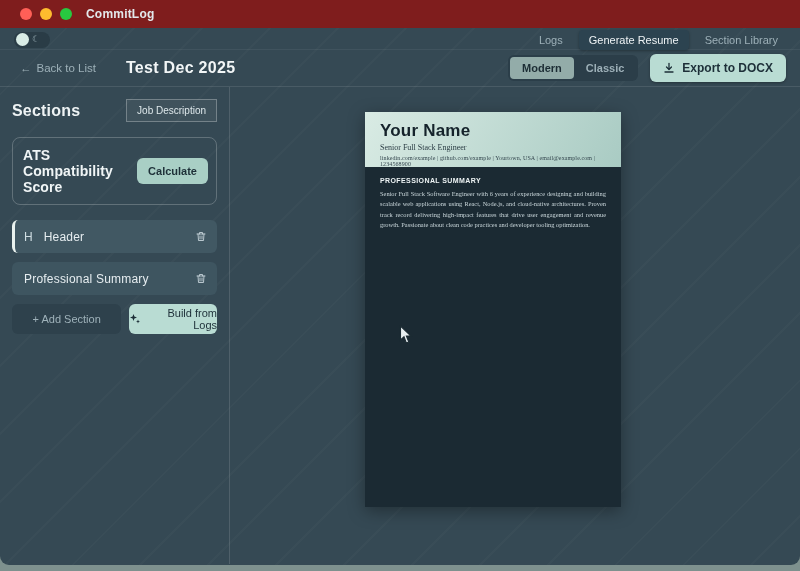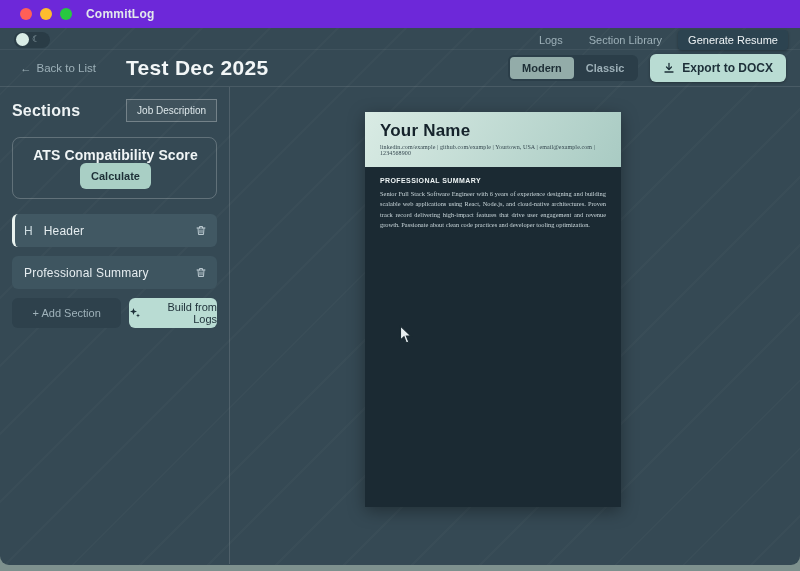--- a/index.html
+++ b/index.html
@@ -1,59 +1,59 @@
 <!DOCTYPE html>
 <html><head>
 <meta charset="utf-8">
 <style>
   * { margin:0; padding:0; box-sizing:border-box; }
   html,body { width:800px; height:571px; overflow:hidden; }
   body { background:#7e918e; font-family:"Liberation Sans", sans-serif; -webkit-font-smoothing:antialiased; }
 
   
-  .titlebar { height:28px; background:#6d28d9; display:flex; align-items:center; padding:0 12px; }
+  .titlebar { height:28px; background:#7f1d1d; display:flex; align-items:center; padding:0 12px; }
   .traffic { display:flex; gap:8px; margin-left:8px; }
   .light { width:12px; height:12px; border-radius:50%; }
   .light.red { background:#ff5f57; } .light.yellow { background:#febc2e; } .light.green { background:#28c840; }
   .win-title { color:#e3e9ec; font-size:12px; font-weight:bold; margin-left:14px; letter-spacing:.2px; }
 
   .window-body { height:537px; background:#354954; border-radius:0 0 9px 9px; overflow:hidden; position:relative;
     background-image:repeating-linear-gradient(135deg, transparent 0 46px, rgba(255,255,255,0.018) 46px 48px); }
 
   
   .navrow { height:22px; display:flex; align-items:center; padding:2px 12px 0 14px; border-bottom:1px solid rgba(255,255,255,0.06); }
   .theme-toggle { width:36px; height:16px; border-radius:9px; background:#2a3c46; display:flex; align-items:center; padding:0 2px; cursor:pointer; }
   .toggle-knob { width:13px; height:13px; border-radius:50%; background:#d9ece6; }
   .toggle-moon { font-size:9px; color:#9fb3ba; margin-left:3px; line-height:1; }
   .nav-items { margin-left:auto; display:flex; align-items:center; gap:6px; }
   .nav-item { font-size:11px; color:#9db0b8; padding:4px 10px; border-radius:4px; cursor:pointer; }
   .nav-item.active { background:#2c4350; color:#eef3f5; box-shadow:0 1px 3px rgba(0,0,0,.3); }
 
   
   .headerrow { height:37px; display:flex; align-items:center; padding:0 14px 0 20px; border-bottom:1px solid rgba(255,255,255,0.10); }
   .back-link { color:#9db0b8; font-size:11.5px; cursor:pointer; display:flex; gap:5px; align-items:center; }
-  .doc-title { color:#f2f6f7; font-size:21px; font-weight:bold; margin-left:30px; letter-spacing:.3px; }
+  .doc-title { color:#f2f6f7; font-size:16px; font-weight:bold; margin-left:30px; letter-spacing:.3px; }
   .header-right { margin-left:auto; display:flex; align-items:center; gap:12px; }
   .segmented { background:#2b3e49; border-radius:6px; padding:2px; display:flex; }
   .seg-btn { font-size:11px; padding:5px 12px; border-radius:4px; color:#9db0b8; cursor:pointer; font-weight:bold; }
   .seg-btn.active { background:#93aca9; color:#1d2d35; }
   .export-btn { background:#b9dcd3; color:#1d2f38; font-size:12px; font-weight:bold; border-radius:6px;
     padding:7px 13px; display:flex; align-items:center; gap:7px; cursor:pointer; box-shadow:0 1px 3px rgba(0,0,0,.3); }
 
   
   .content { display:flex; height:477px; }
   .sidebar { width:230px; border-right:1px solid rgba(255,255,255,0.13); padding:12px 12px 0 12px; }
   .sb-toprow { display:flex; align-items:center; justify-content:space-between; }
   .sb-title { color:#eef3f4; font-size:16px; font-weight:bold; letter-spacing:.2px; }
   .jobdesc-btn { border:1px solid rgba(255,255,255,0.28); background:rgba(255,255,255,0.05); color:#dde7ea;
     font-size:10px; padding:5px 10px; border-radius:0; cursor:pointer; }
   .sb-hint { color:#90a4ab; font-size:10.5px; margin-top:7px; }
 
   .ats-card { margin-top:15px; border:1px solid rgba(255,255,255,0.22); border-radius:8px; padding:9px 8px 9px 10px;
-    display:flex; align-items:center; justify-content:space-between;flex-direction:column; }
+    display:flex; align-items:center; justify-content:space-between; }
   .ats-label { color:#f0f5f6; font-size:14px; font-weight:bold; letter-spacing:.1px; }
   .calc-btn { background:#a9cfc5; color:#1e3038; font-size:11px; font-weight:bold; padding:7px 11px; border-radius:6px; cursor:pointer; }
 
   .section-list { margin-top:15px; }
   .section-item { background:#3e5560; border-radius:6px; height:33px; display:flex; align-items:center;
     padding:0 10px 0 12px; margin-bottom:9px; cursor:pointer; }
   .section-item.selected { border-left:3px solid #e9f2ef; padding-left:9px; background:#415863; }
   .item-prefix { color:#cfdde2; font-size:12px; margin-right:11px; }
   .item-label { color:#e6edf0; font-size:12px; letter-spacing:.2px; }
   .item-trash { margin-left:auto; color:#c6d4da; display:flex; cursor:pointer; }
@@ -94,22 +94,22 @@
 
 <div class="window-body">
 
   <div class="navrow">
     <div class="theme-toggle">
       <span class="toggle-knob"></span>
       <span class="toggle-moon">☾</span>
     </div>
     <div class="nav-items">
       <span class="nav-item">Logs</span>
+      <span class="nav-item active">Generate Resume</span>
       <span class="nav-item">Section Library</span>
-      <span class="nav-item active">Generate Resume</span>
     </div>
   </div>
 
   <div class="headerrow">
     <span class="back-link">
       <span>←</span>
       <span>Back to List</span>
     </span>
     <span class="doc-title">Test Dec 2025</span>
     <div class="header-right">
@@ -180,20 +180,21 @@
           </span>
           <span>Build from Logs</span>
         </div>
       </div>
     </div>
 
     <div class="preview">
       <div class="resume-page">
         <div class="resume-header">
           <div class="resume-name">Your Name</div>
+          <div class="resume-jobtitle">Senior Full Stack Engineer</div>
           <div class="resume-contact">linkedin.com/example   |   github.com/example   |   Yourtown, USA   |   email@example.com   |   1234568900</div>
         </div>
         <div class="resume-body">
           <div class="resume-sec-heading">PROFESSIONAL SUMMARY</div>
           <div class="resume-sec-body">Senior Full Stack Software Engineer with 6 years of experience designing and building scalable web applications using React, Node.js, and cloud-native architectures. Proven track record delivering high-impact features that drive user engagement and revenue growth. Passionate about clean code practices and developer tooling optimization.</div>
         </div>
       </div>
     </div>
 
   </div>

